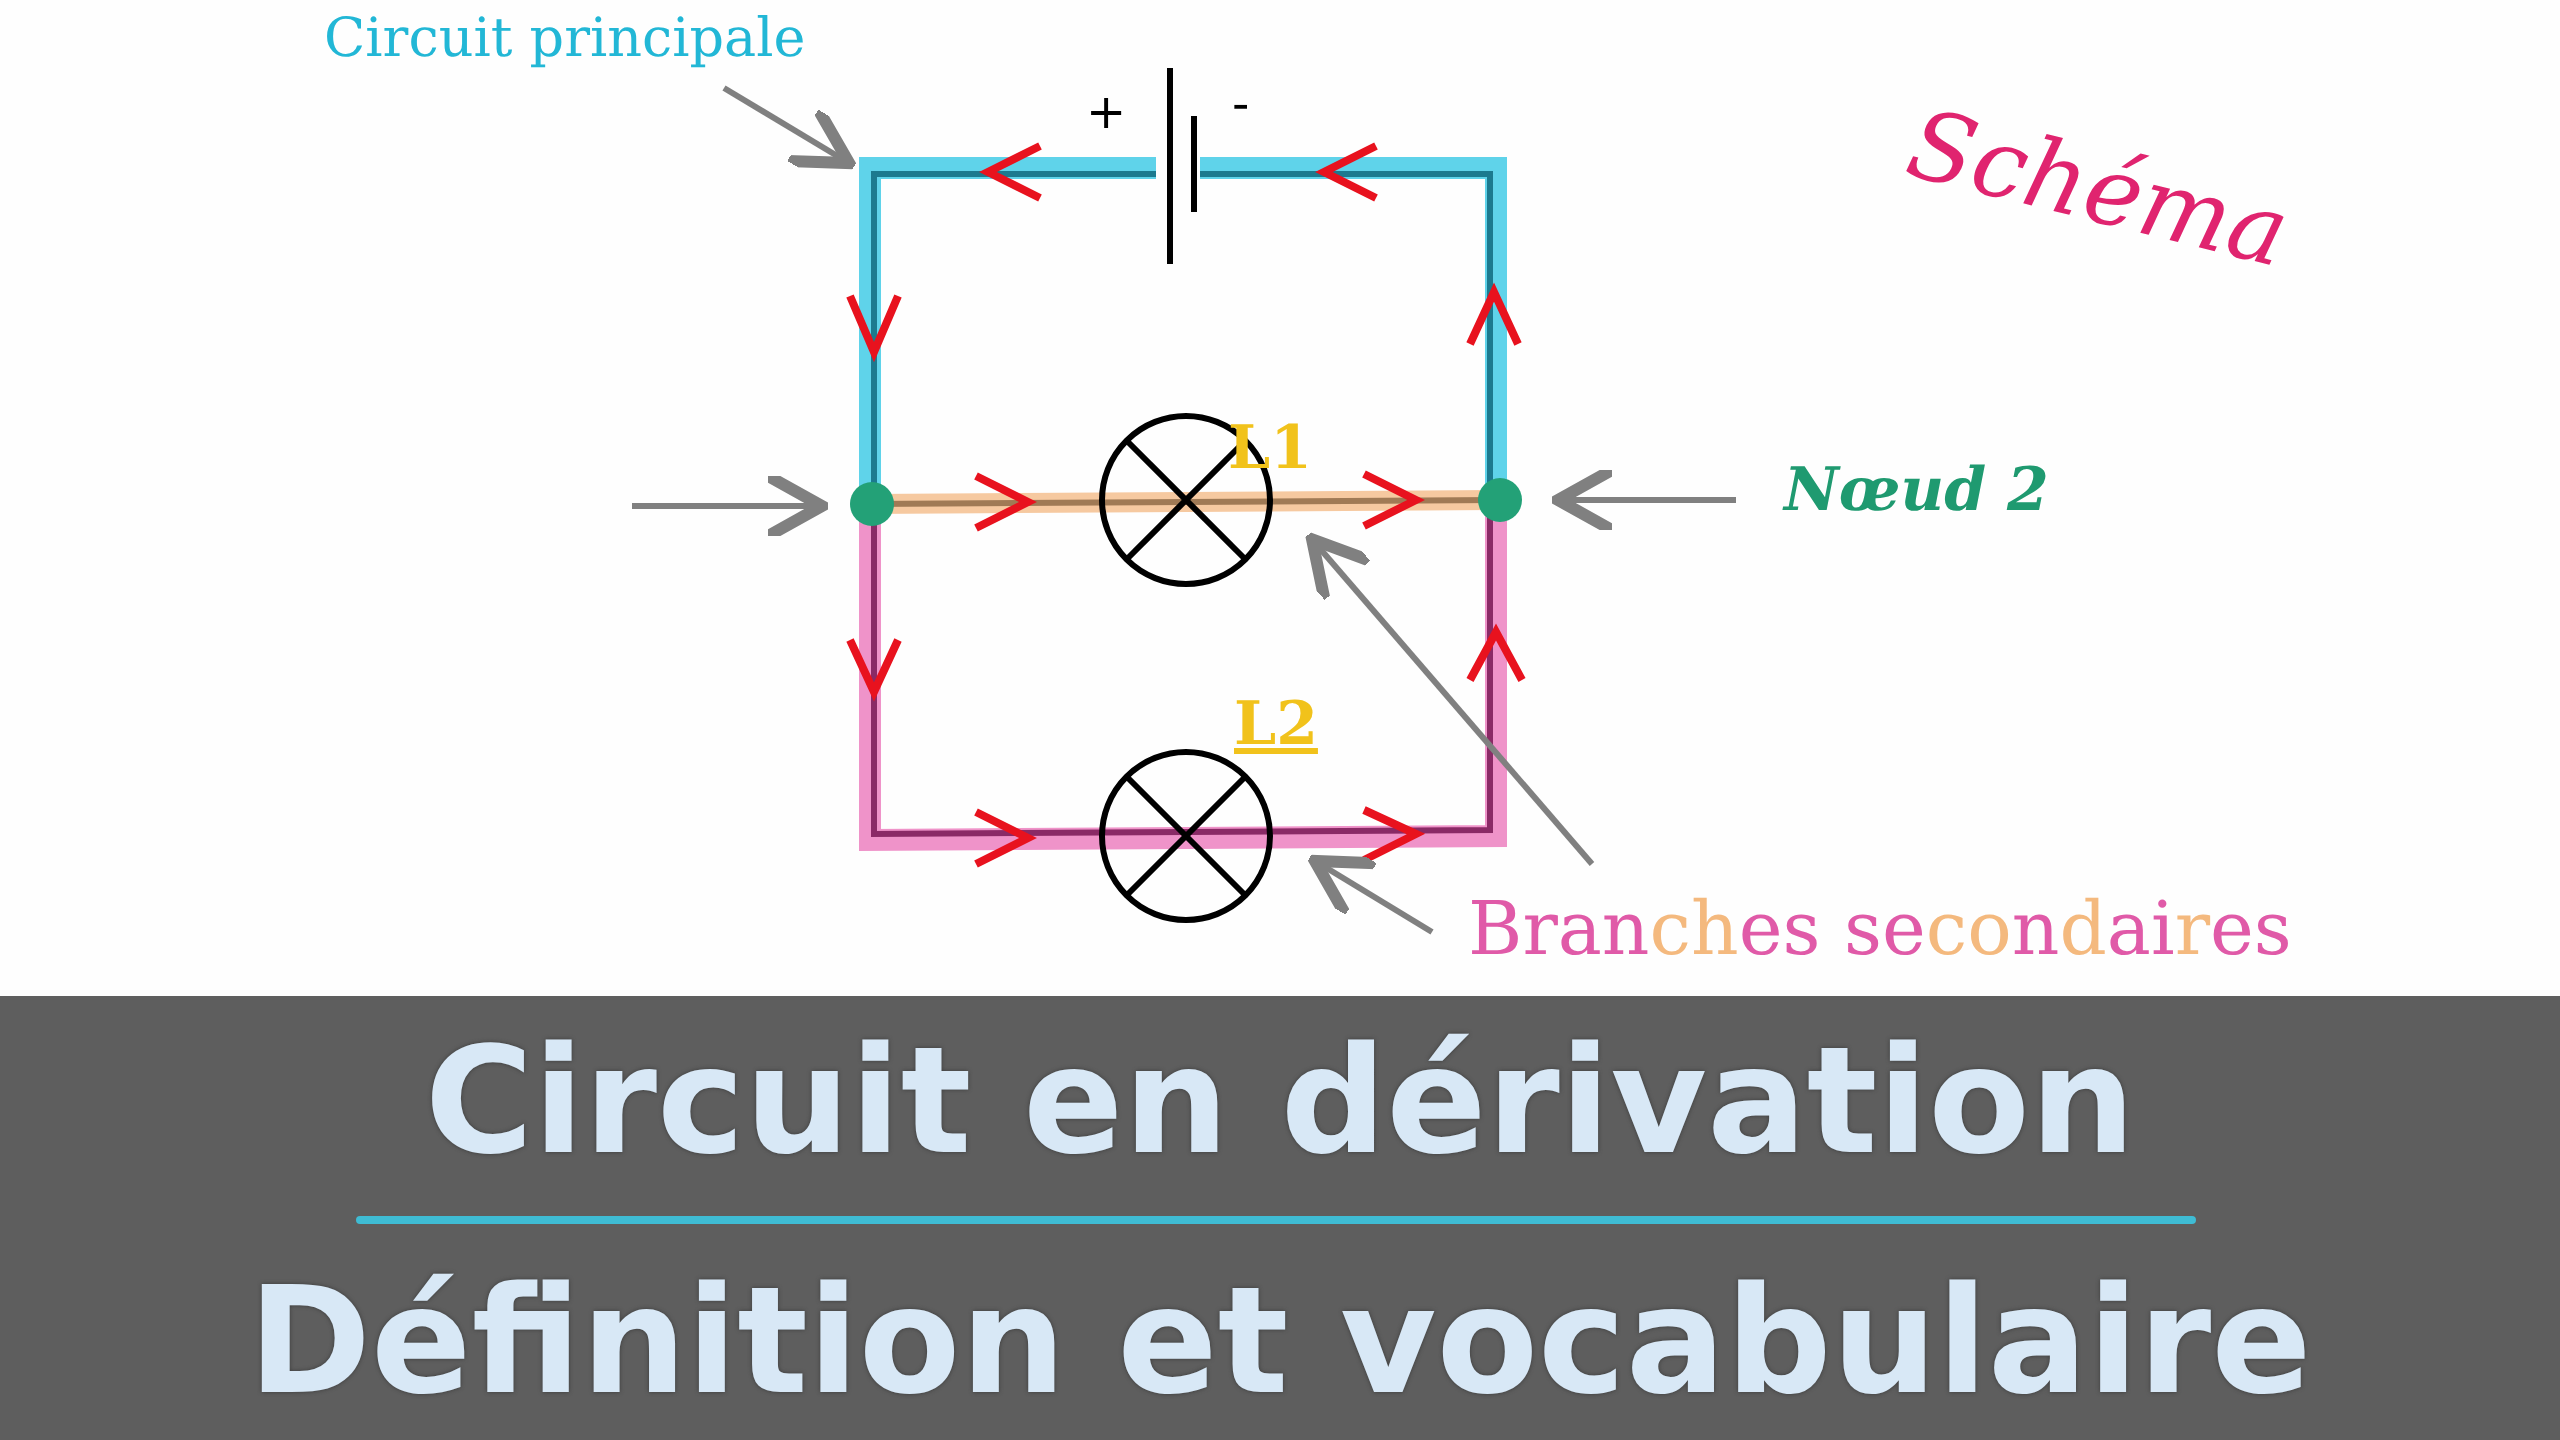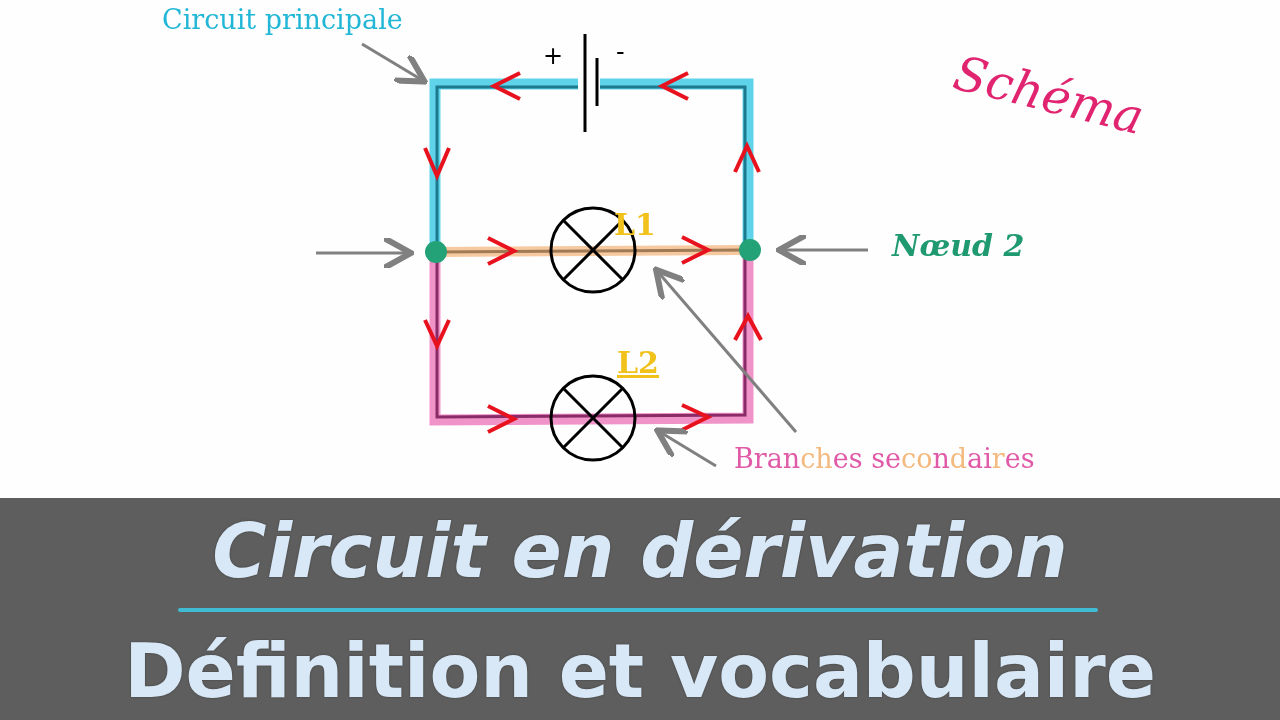--- a/index.html
+++ b/index.html
@@ -16,34 +16,34 @@
     .main-label { left: 162px; top: 4px; font-size: 27px; color: #22b7d6; }
     .schema-label {
       left: 962px; top: 44px; font-size: 48px; color: #e0246f; font-style: italic;
       transform: rotate(14deg); transform-origin: left top;
     }
     .node1-label { left: 154px; top: 230px; font-size: 30px; color: #1f9a70; font-style: italic; font-weight: bold; }
     .node2-label { left: 892px; top: 228px; font-size: 30px; color: #1f9a70; font-style: italic; font-weight: bold; }
     .lamp-label { font-size: 30px; color: #f1c21b; font-weight: bold; }
     .l1 { left: 614px; top: 180px; margin-top: 27px; }
     .l2 { left: 617px; top: 345px; text-decoration: underline; }
-    .sec-label { left: 734px; top: 443px; font-size: 27px; }
+    .sec-label { left: 734px; top: 443px; font-size: 37px; }
     .sec-label .pink { color: #e05aa8; }
     .sec-label .peach { color: #f4b97e; }
     #banner {
       position: absolute; left: 0; top: 498px; width: 1280px; height: 222px;
       background: #5e5e5e;
     }
     .title {
       position: absolute; left: 0; width: 1280px; text-align: center;
       font-family: "DejaVu Sans", sans-serif; font-weight: bold;
       color: #d8e8f6; font-size: 74px; letter-spacing: 0px;
       text-shadow: 0 0 2px #3a3a3a;
     }
-    .title1 { top: 508px; font-style: italic; }
+    .title1 { top: 508px; }
     .title2 { top: 628px; }
     .divider {
       position: absolute; left: 178px; top: 608px; width: 920px; height: 4px;
       background: #3fbcd4; border-radius: 2px;
     }
   </style>
 </head>
 <body>
 
 <div id="diagram">

